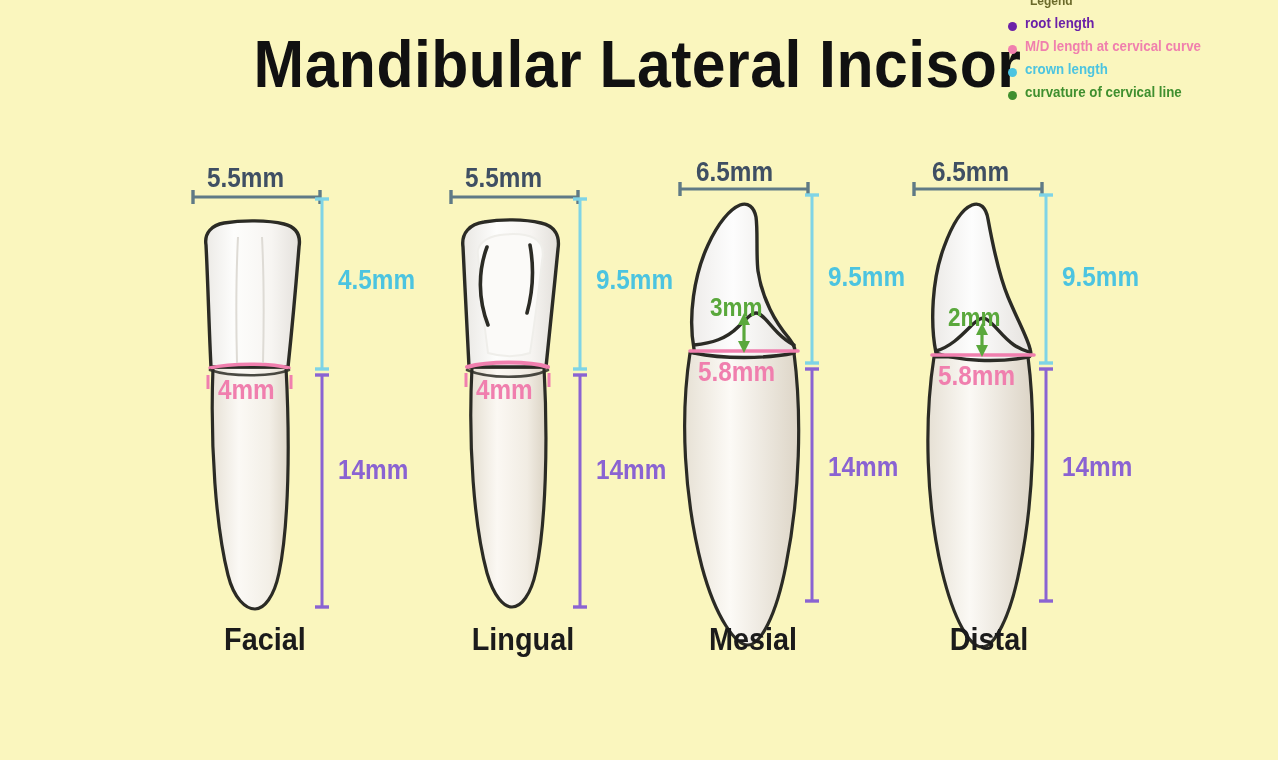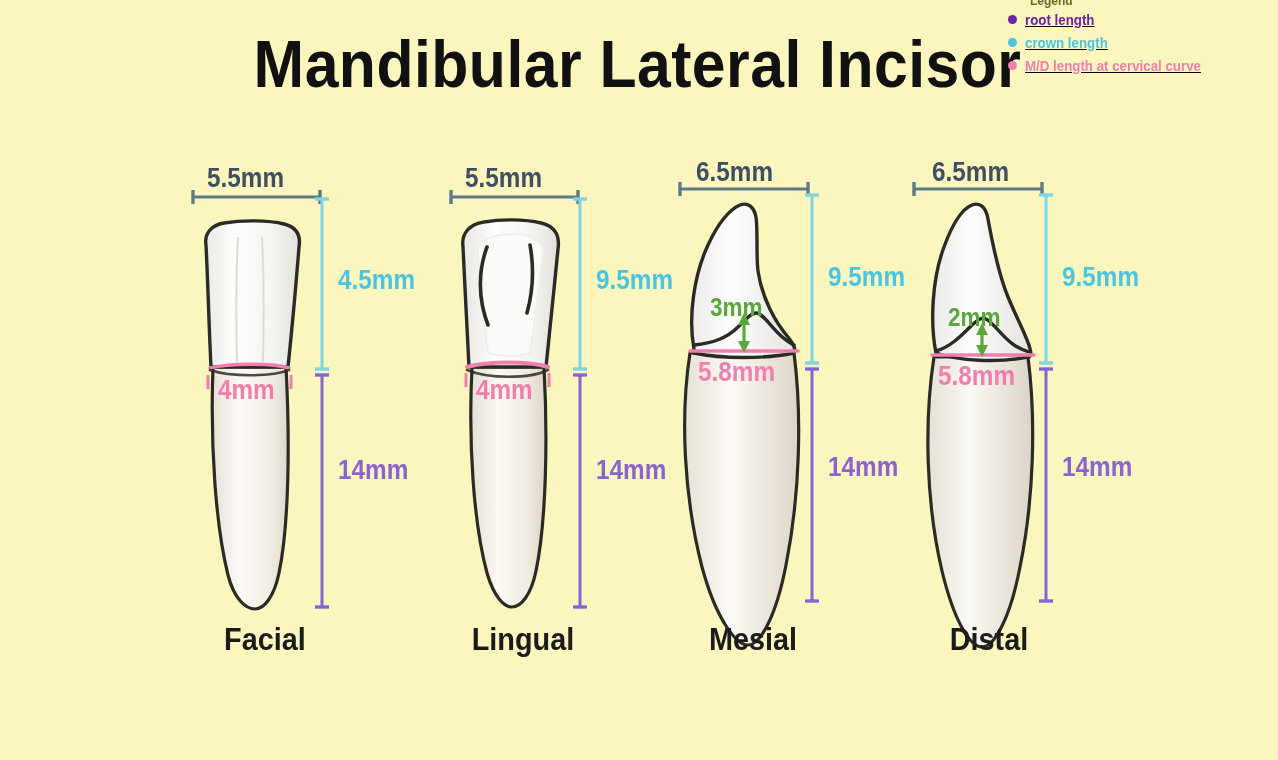--- a/index.html
+++ b/index.html
@@ -50,23 +50,22 @@
     font-family: "Liberation Sans", sans-serif;
     font-size: 12px;
     font-weight: 700;
     color: #6b6a2a;
     height: 14px;
     overflow: hidden;
     padding-left: 22px;
   }
   .legend-row {
     display: flex;
-    align-items: center;
+    align-items: flex-end;
     height: 23px;
-    text-decoration: underline;
   }
   .legend-dot {
     width: 9px;
     height: 9px;
     border-radius: 50%;
     margin-right: 8px;
     flex: 0 0 auto;
   }
   .legend-label {
     font-family: "Liberation Sans Narrow", "Liberation Sans", sans-serif;
@@ -148,29 +147,33 @@
 
   <div id="legend">
     <div id="legend-title">Legend</div>
 
     <div class="legend-row">
       <span class="legend-dot" style="background:#6b21a8"></span>
       <span class="legend-label" style="color:#6b21a8">root length</span>
     </div>
 
     <div class="legend-row">
+      <span class="legend-dot" style="background:#f07fae"></span>
+      <span class="legend-label" style="color:#f07fae">M/D length at cervical curve</span>
+    </div>
+
+    <div class="legend-row">
       <span class="legend-dot" style="background:#4cc4e0"></span>
       <span class="legend-label" style="color:#4cc4e0">crown length</span>
     </div>
 
     <div class="legend-row">
-      <span class="legend-dot" style="background:#f07fae"></span>
-      <span class="legend-label" style="color:#f07fae">M/D length at cervical curve</span>
+      <span class="legend-dot" style="background:#3f8f2f"></span>
+      <span class="legend-label" style="color:#3f8f2f">curvature of cervical line</span>
     </div>
-
   </div>
 
   <div class="panel" id="panel-facial">
     <svg class="tooth-svg" width="280" height="520" viewBox="0 0 280 520">
       <defs>
         <linearGradient id="enamelF" x1="0" y1="0" x2="1" y2="0">
           <stop offset="0%" stop-color="#eceae6"></stop>
           <stop offset="30%" stop-color="#fdfdfc"></stop>
           <stop offset="70%" stop-color="#f7f5f2"></stop>
           <stop offset="100%" stop-color="#e4e1dc"></stop>

